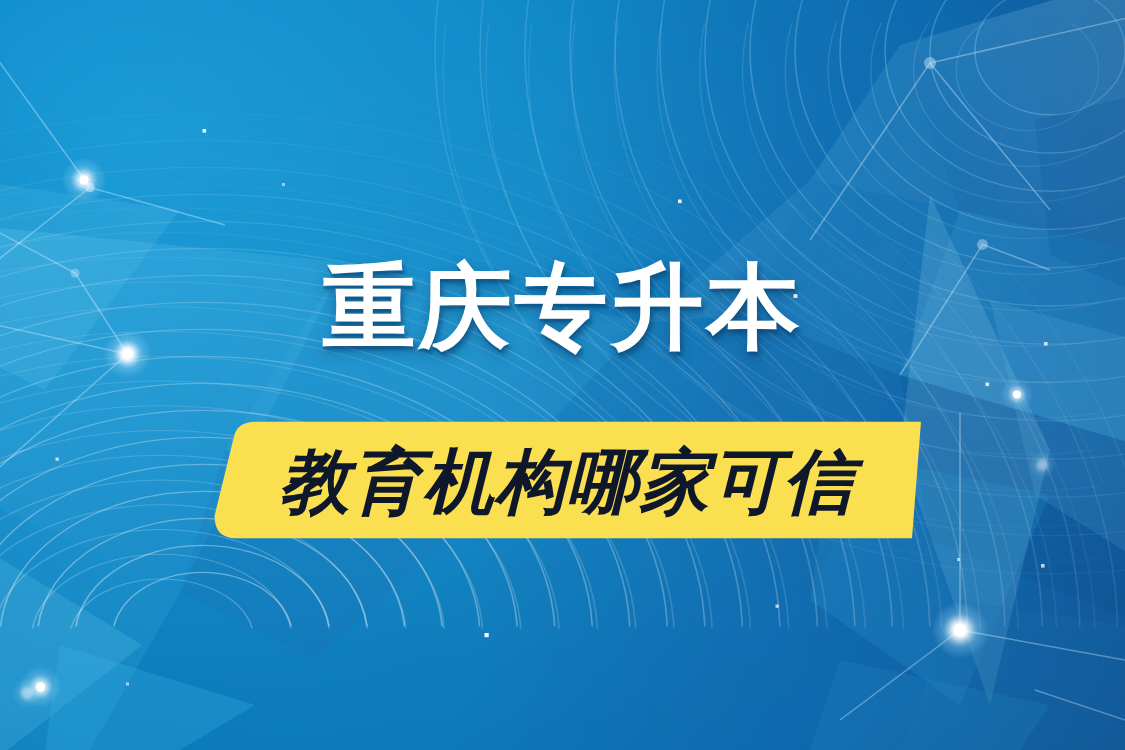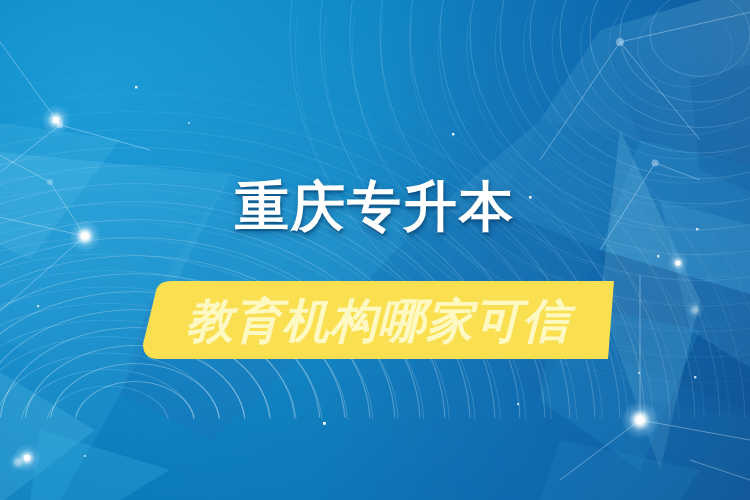--- a/index.html
+++ b/index.html
@@ -24,21 +24,21 @@
     background:radial-gradient(ellipse 760px 560px at 40% 46%, rgba(255,255,255,.05) 0%, rgba(0,0,0,0) 58%, rgba(3,48,92,.30) 100%);
   }
   #arcs,#polys,#nodes{overflow:visible;}
   #title-wrap{
     position:absolute;left:0;right:0;top:163px;
     text-align:center;
     pointer-events:none;
   }
   #title-text{
     display:inline-block;
-    font-size:54px;
+    font-size:62px;
     line-height:86px;
     font-weight:bold;
     color:#ffffff;
     letter-spacing:2px;
     text-shadow:
       0 2px 0 rgba(8,70,120,.38),
       0 4px 9px rgba(5,54,98,.42),
       2px 3px 2px rgba(6,60,105,.30);
     white-space:nowrap;
   }
@@ -48,21 +48,21 @@
     width:472px;height:78px;
   }
   #yellow-shape{position:absolute;top:0;left:0;}
   #banner-text{
     position:absolute;
     left:0;top:0;width:472px;height:78px;
     display:flex;align-items:center;justify-content:center;
     font-size:47px;
     font-weight:bold;
     font-style:italic;
-    color:#fef9c3;
+    color:#0f172a;
     letter-spacing:1px;
     white-space:nowrap;
     transform:translateY(1px);
   }
 </style>
 </head>
 <body>
 
 <div id="banner">
 

